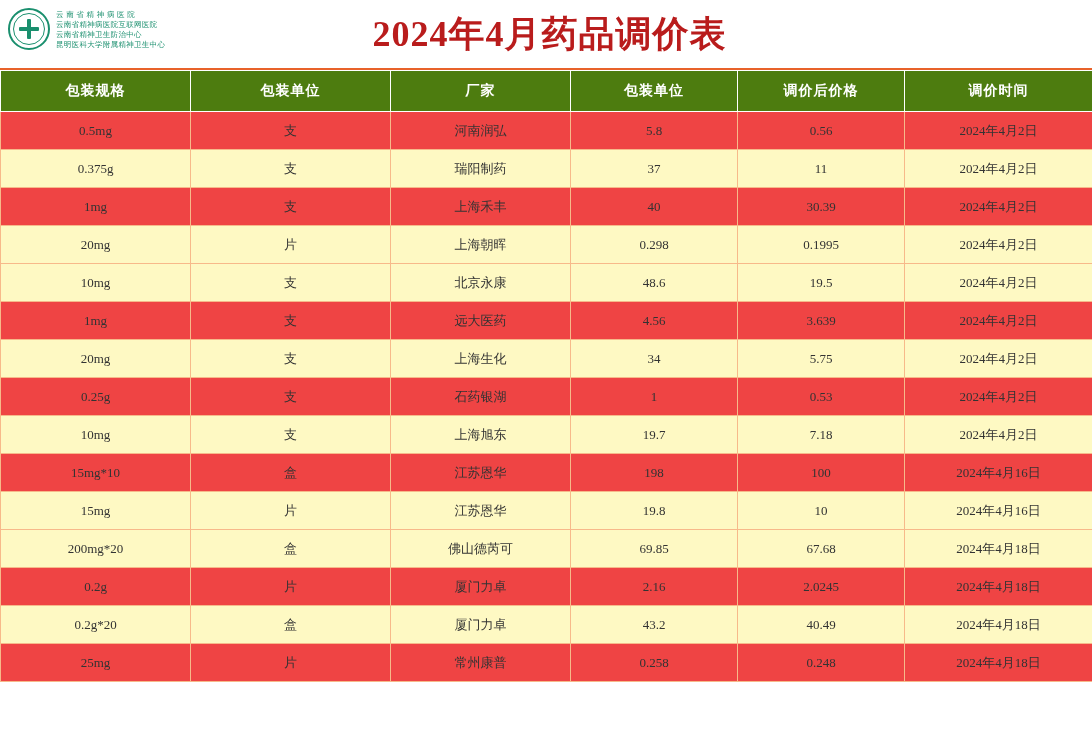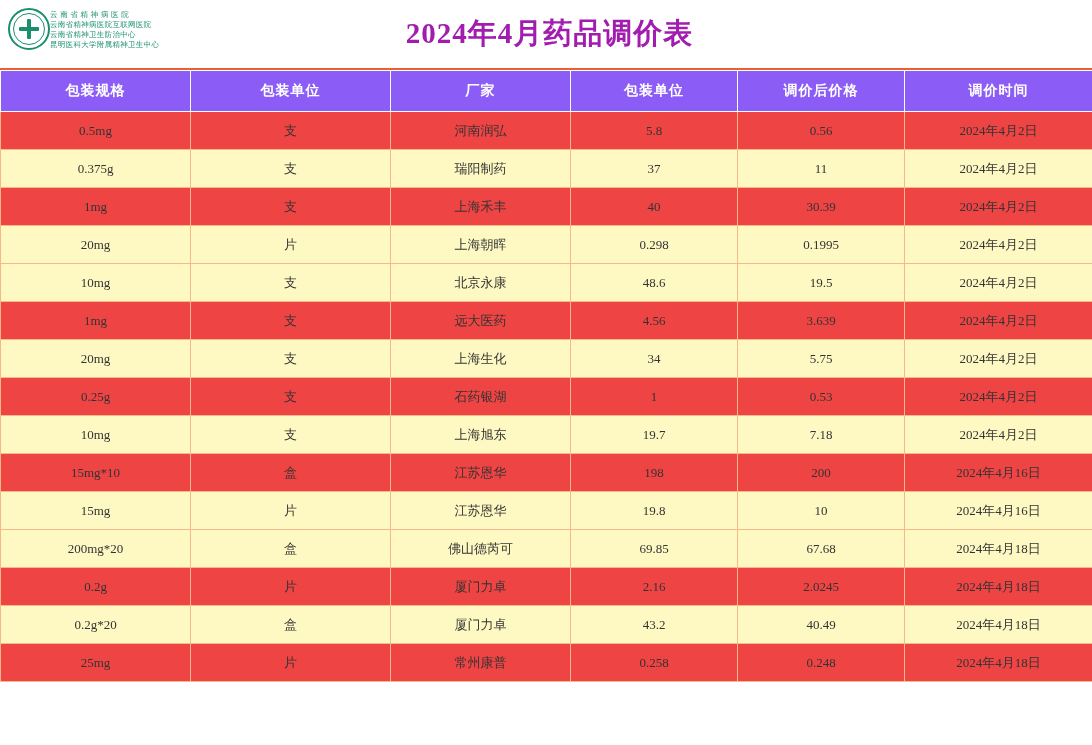--- a/index.html
+++ b/index.html
@@ -29,20 +29,21 @@
     justify-content: center;
     border-bottom: 2px solid #e8622a;
     box-sizing: border-box;
   }
   .logo-block {
     position: absolute;
     left: 8px;
     top: 8px;
     display: flex;
     align-items: center;
+    gap: 6px;
   }
   .logo-mark {
     width: 42px;
     height: 42px;
     flex: 0 0 42px;
     position: relative;
   }
   .logo-mark .ring {
     position: absolute;
     inset: 0;
@@ -82,35 +83,35 @@
   .logo-text div {
     font-size: 7.5px;
     line-height: 9px;
     color: #1a8f6e;
     letter-spacing: 0.3px;
     white-space: nowrap;
     font-family: "Liberation Sans", sans-serif;
   }
   .title {
     font-family: "Liberation Serif", serif;
-    font-size: 29px;
-    color: #a21caf;
+    font-size: 36px;
+    color: #b91c1c;
     font-weight: bold;
     letter-spacing: 1px;
     margin-left: 7px;
   }
 
   
   table.price-table {
     border-collapse: collapse;
     width: 1092px;
     table-layout: fixed;
   }
   table.price-table th {
-    background: #8b5cf6;
+    background: #4d7c0f;
     color: #ffffff;
     font-size: 14px;
     font-weight: bold;
     height: 38px;
     border: 1px solid #ffffff;
     text-align: center;
     letter-spacing: 1px;
   }
   table.price-table td {
     height: 35px;
@@ -251,21 +252,21 @@
         <td class="cn">上海旭东</td>
         <td>19.7</td>
         <td>7.18</td>
         <td class="cn">2024年4月2日</td>
       </tr>
       <tr class="row-odd">
         <td>15mg*10</td>
         <td class="cn">盒</td>
         <td class="cn">江苏恩华</td>
         <td>198</td>
-        <td>200</td>
+        <td>100</td>
         <td class="cn">2024年4月16日</td>
       </tr>
       <tr class="row-even">
         <td>15mg</td>
         <td class="cn">片</td>
         <td class="cn">江苏恩华</td>
         <td>19.8</td>
         <td>10</td>
         <td class="cn">2024年4月16日</td>
       </tr>

